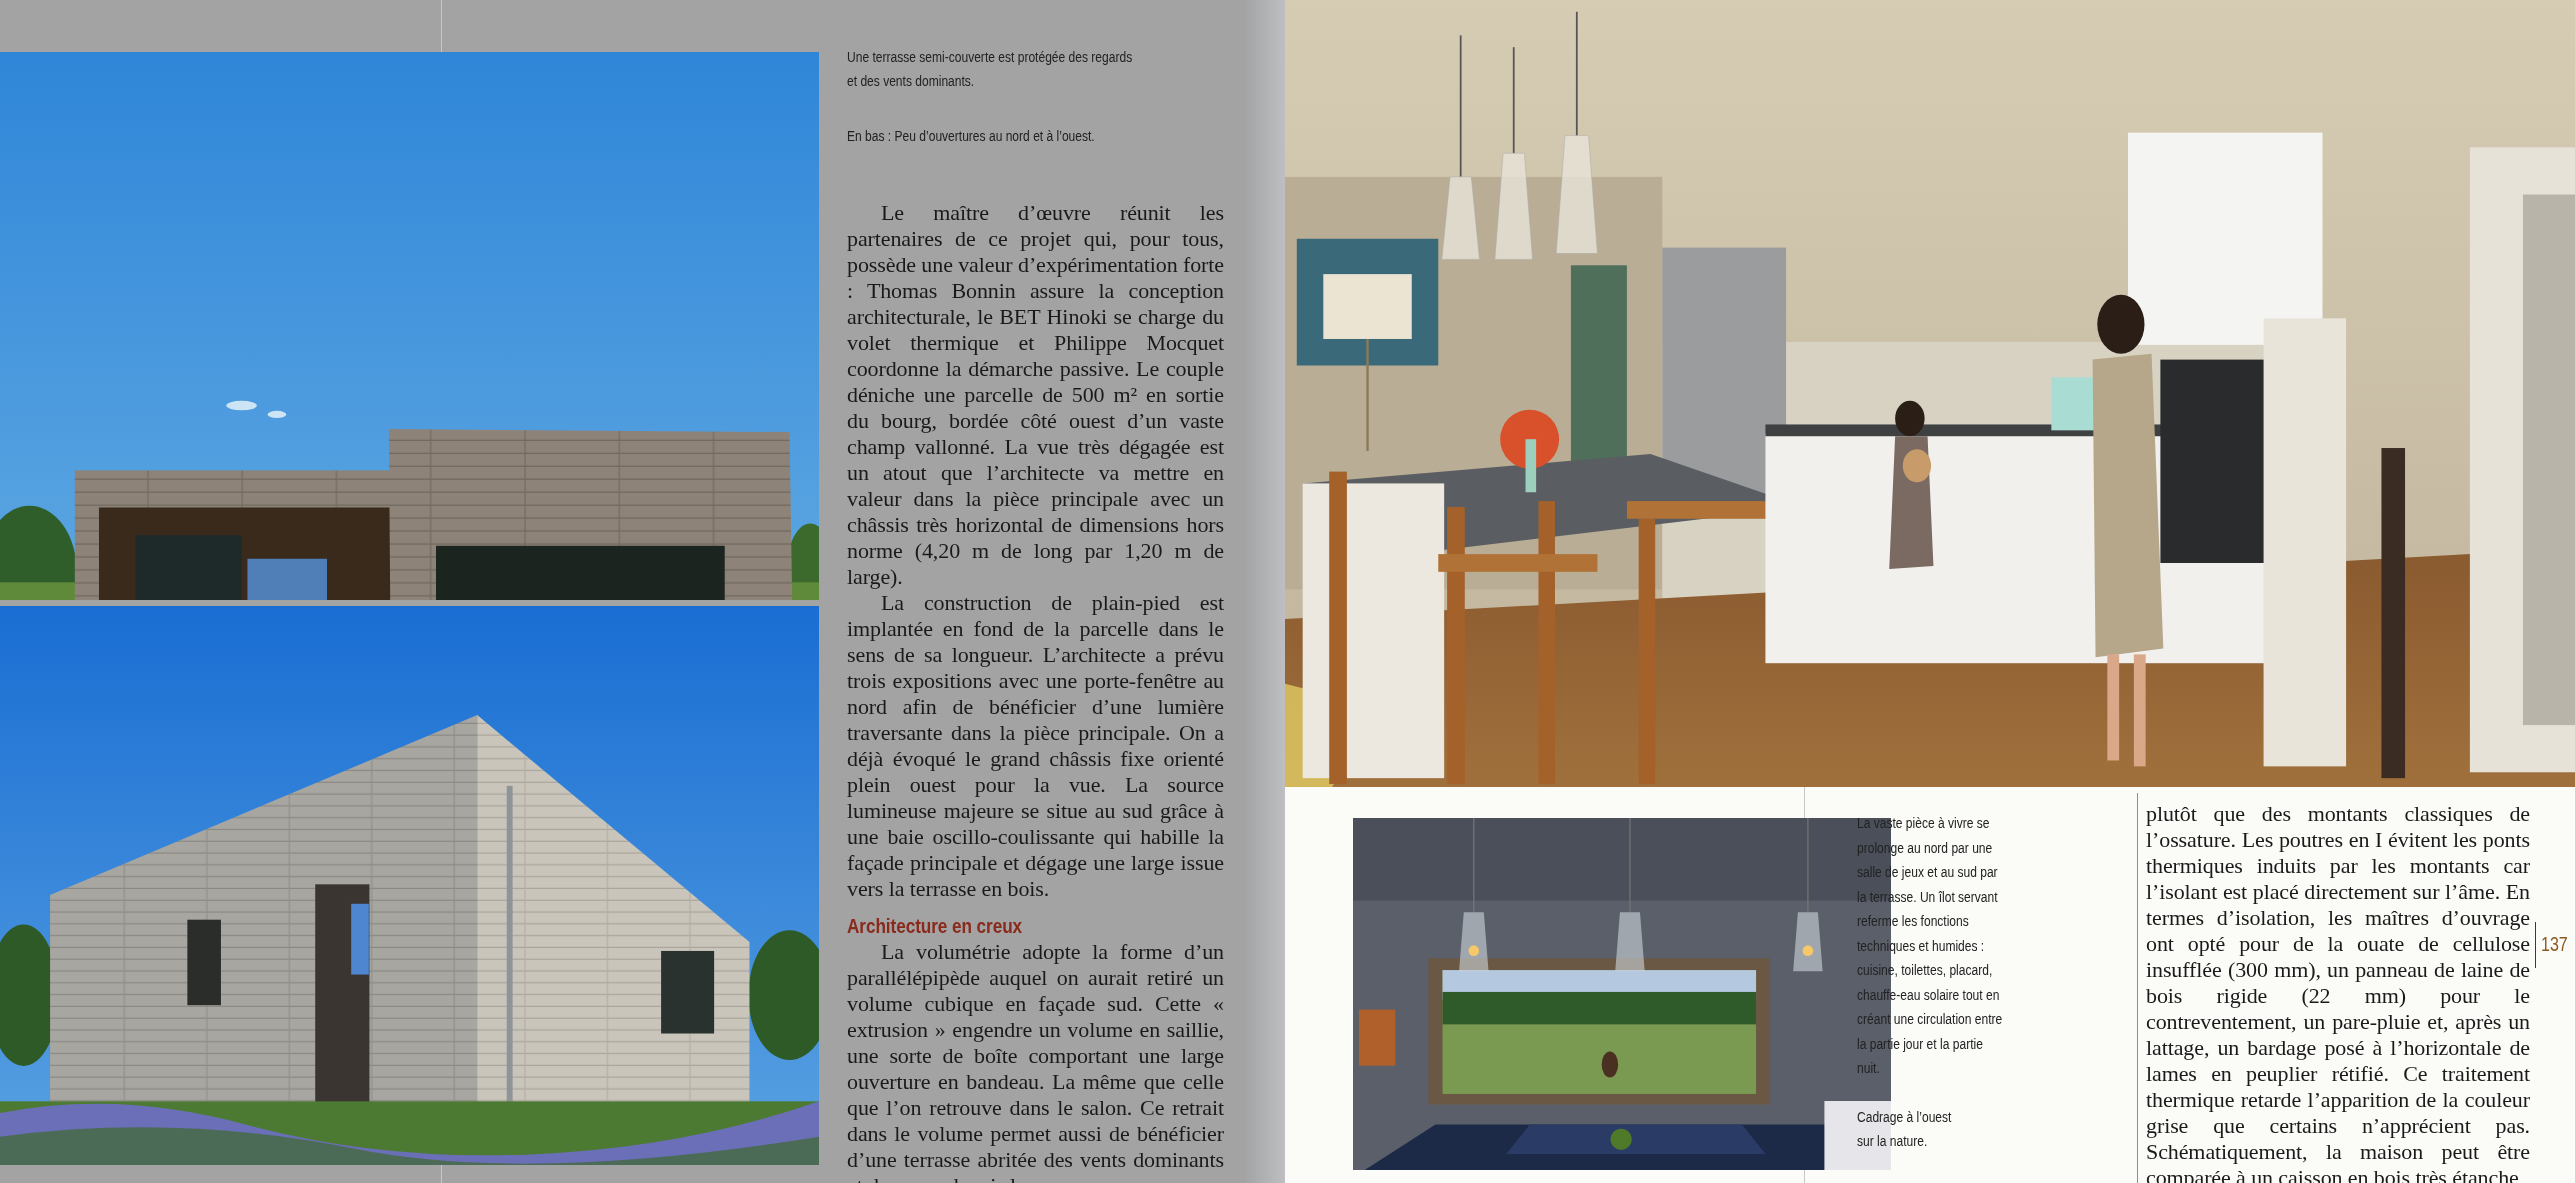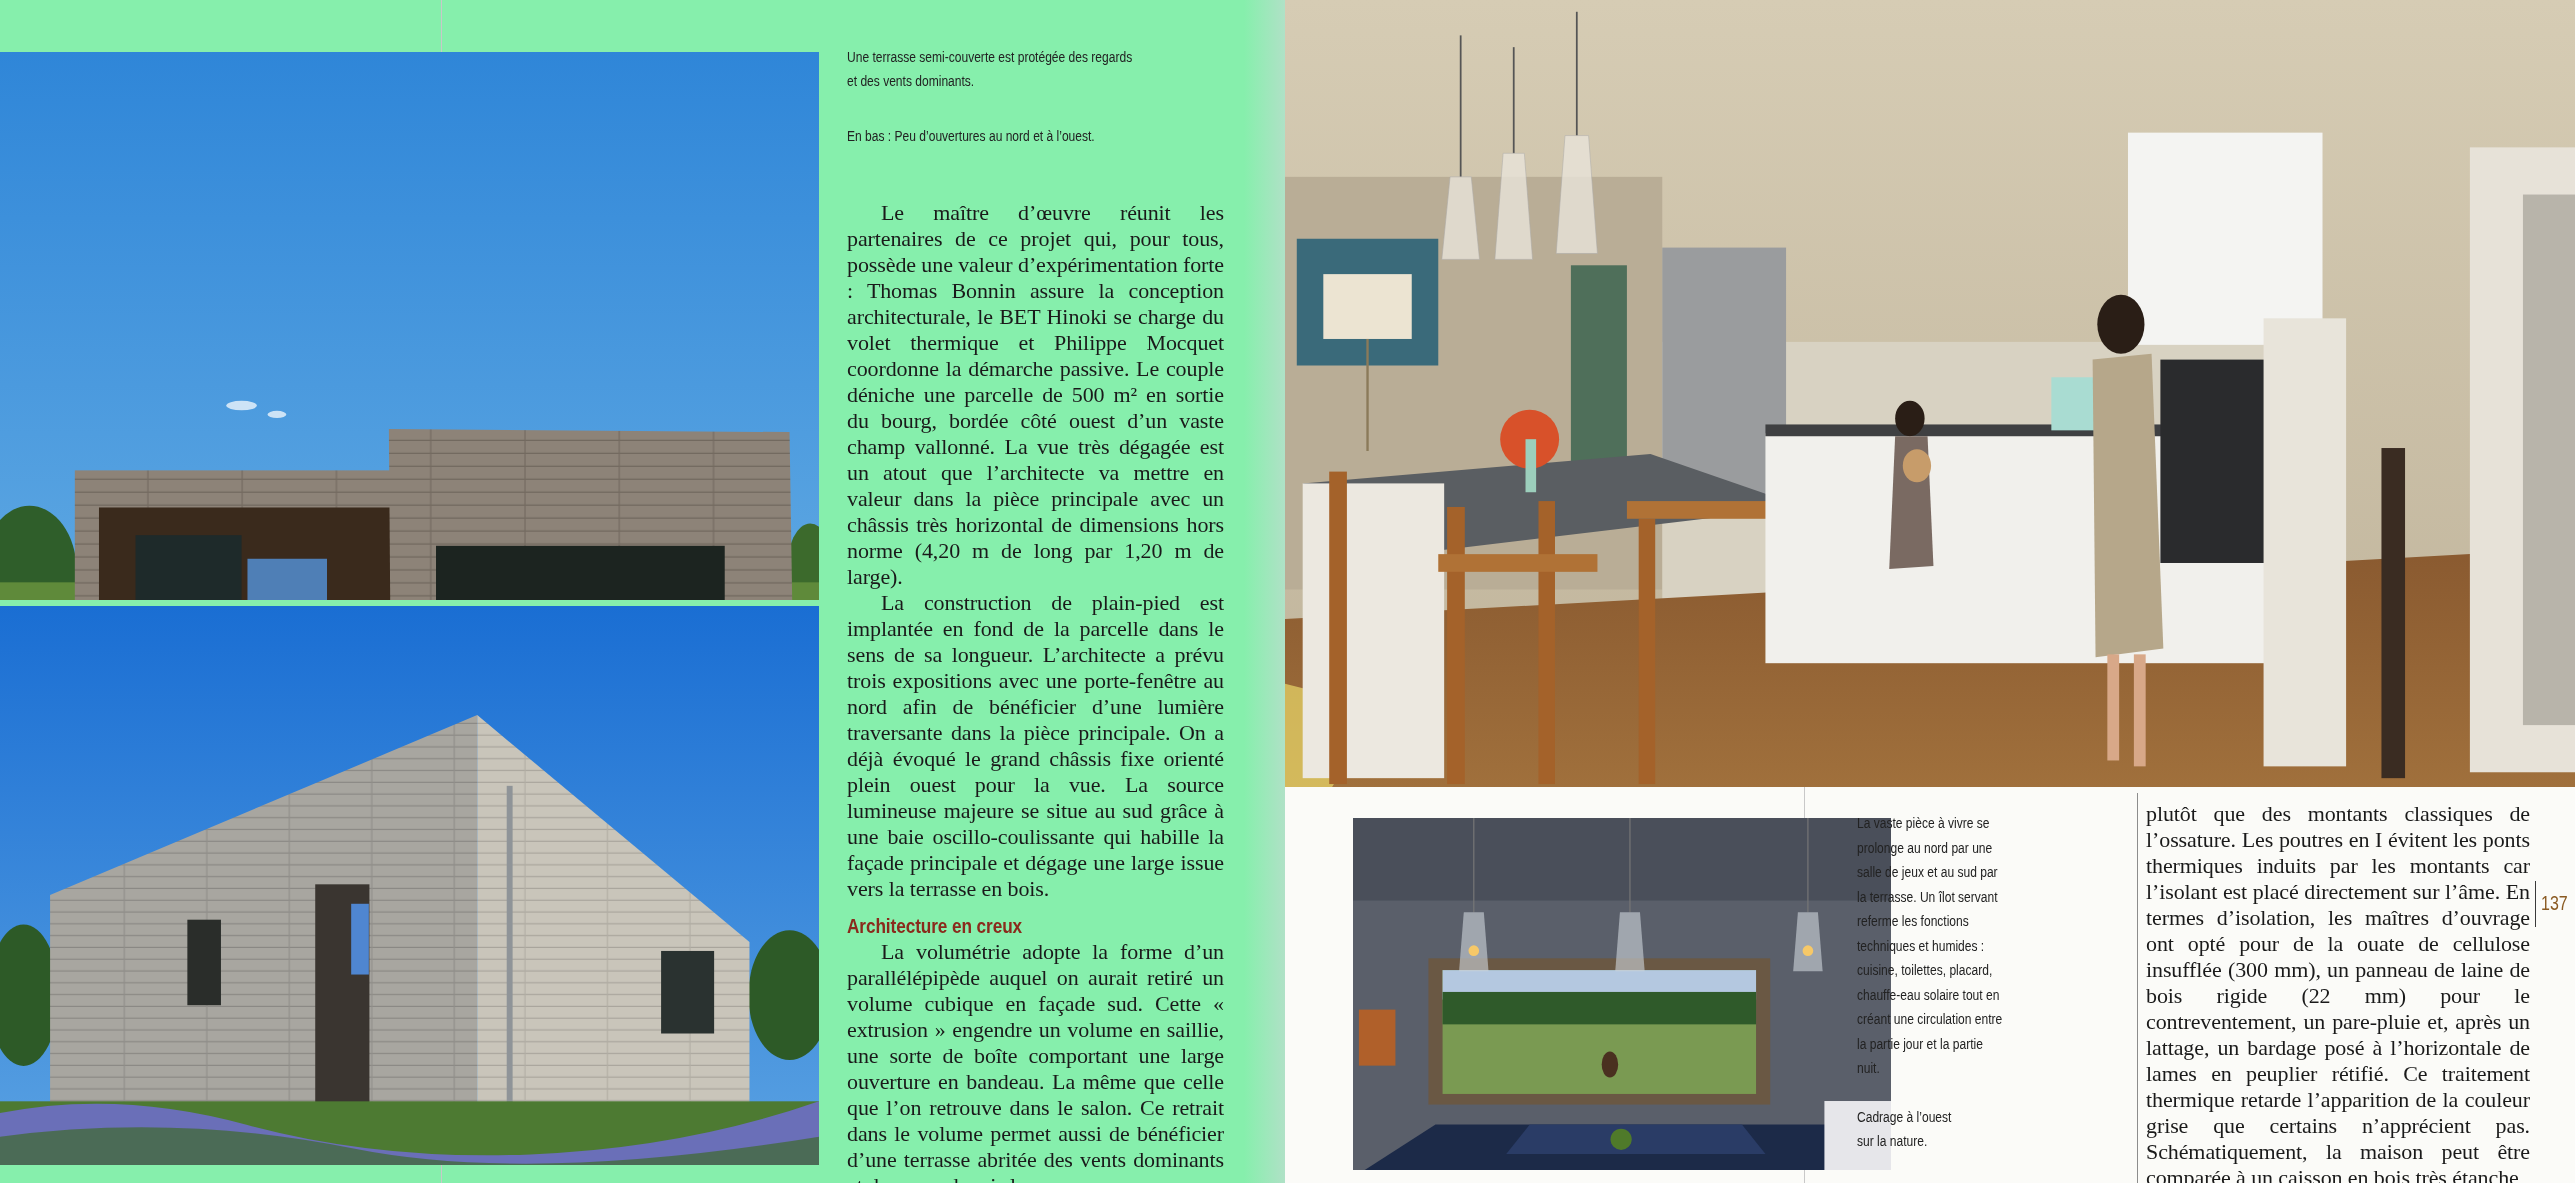--- a/index.html
+++ b/index.html
@@ -1,19 +1,19 @@
 <!DOCTYPE html>
 <html style="font-size:9.4px"><head>
 <meta charset="utf-8">
 <style>
   *{box-sizing:border-box;margin:0;padding:0}
   html,body{width:2576px;height:1184px;overflow:hidden;background:#fdfdfb}
   body{position:relative;font-family:"Liberation Serif","DejaVu Serif",serif;color:#1b1b1b}
   .page{position:absolute;top:0;height:1184px}
-  #page-left{left:0;width:1285px;background:#86efac}
+  #page-left{left:0;width:1285px;background:#a3a3a3}
   #page-right{left:1285px;width:1291px;background:#fbfbf8}
   .fold-shadow{position:absolute;top:0;left:1244px;width:41px;height:1184px;
     background:linear-gradient(90deg,rgba(255,255,255,0) 0%,rgba(210,214,220,.55) 100%)}
   .crop-mark{position:absolute;background:#c8c8c8}
   .photo{position:absolute;overflow:hidden}
   .photo svg{display:block;width:100%;height:100%}
 
   
   #photo-house-front{left:0;top:52px;width:819px;height:548px}
   #photo-house-corner{left:0;top:606px;width:819px;height:559px}
@@ -30,21 +30,21 @@
     line-height:25px;margin-top:11.8px;transform:scaleX(.86);transform-origin:left top}
 
   
   #photo-kitchen{left:0;top:0;width:1291px;height:787px}
   #photo-dining{left:68px;top:818px;width:538px;height:352px}
   #caption-right{position:absolute;left:1857px;top:811px;width:212px}
   #caption-right .caption{font-size:14.7px;line-height:24.5px;width:125%}
   #caption-right .gap{height:24px}
   .col-rule{position:absolute;width:1.8px;background:#8d8d8d}
   #right-body{position:absolute;left:2146px;top:801px;width:384px}
-  #page-number-wrap{position:absolute;left:2535px;top:880px;height:47px;display:flex;align-items:center}
+  #page-number-wrap{position:absolute;left:2535px;top:921px;height:47px;display:flex;align-items:center}
   #page-number-rule{width:1.2px;height:46px;background:#3a3a3a;margin-right:4.7px}
   #page-number{font-family:"Liberation Sans","DejaVu Sans",sans-serif;font-size:20px;color:#8a5a22;
     transform:scaleX(.8);transform-origin:left center}
 </style>
 </head>
 <body>
 
 <div class="page" id="page-left">
   <div class="crop-mark" style="left:441px;top:0;width:1.2px;height:52px"></div>
   <div class="crop-mark" style="left:441px;top:1165px;width:1.2px;height:19px"></div>

